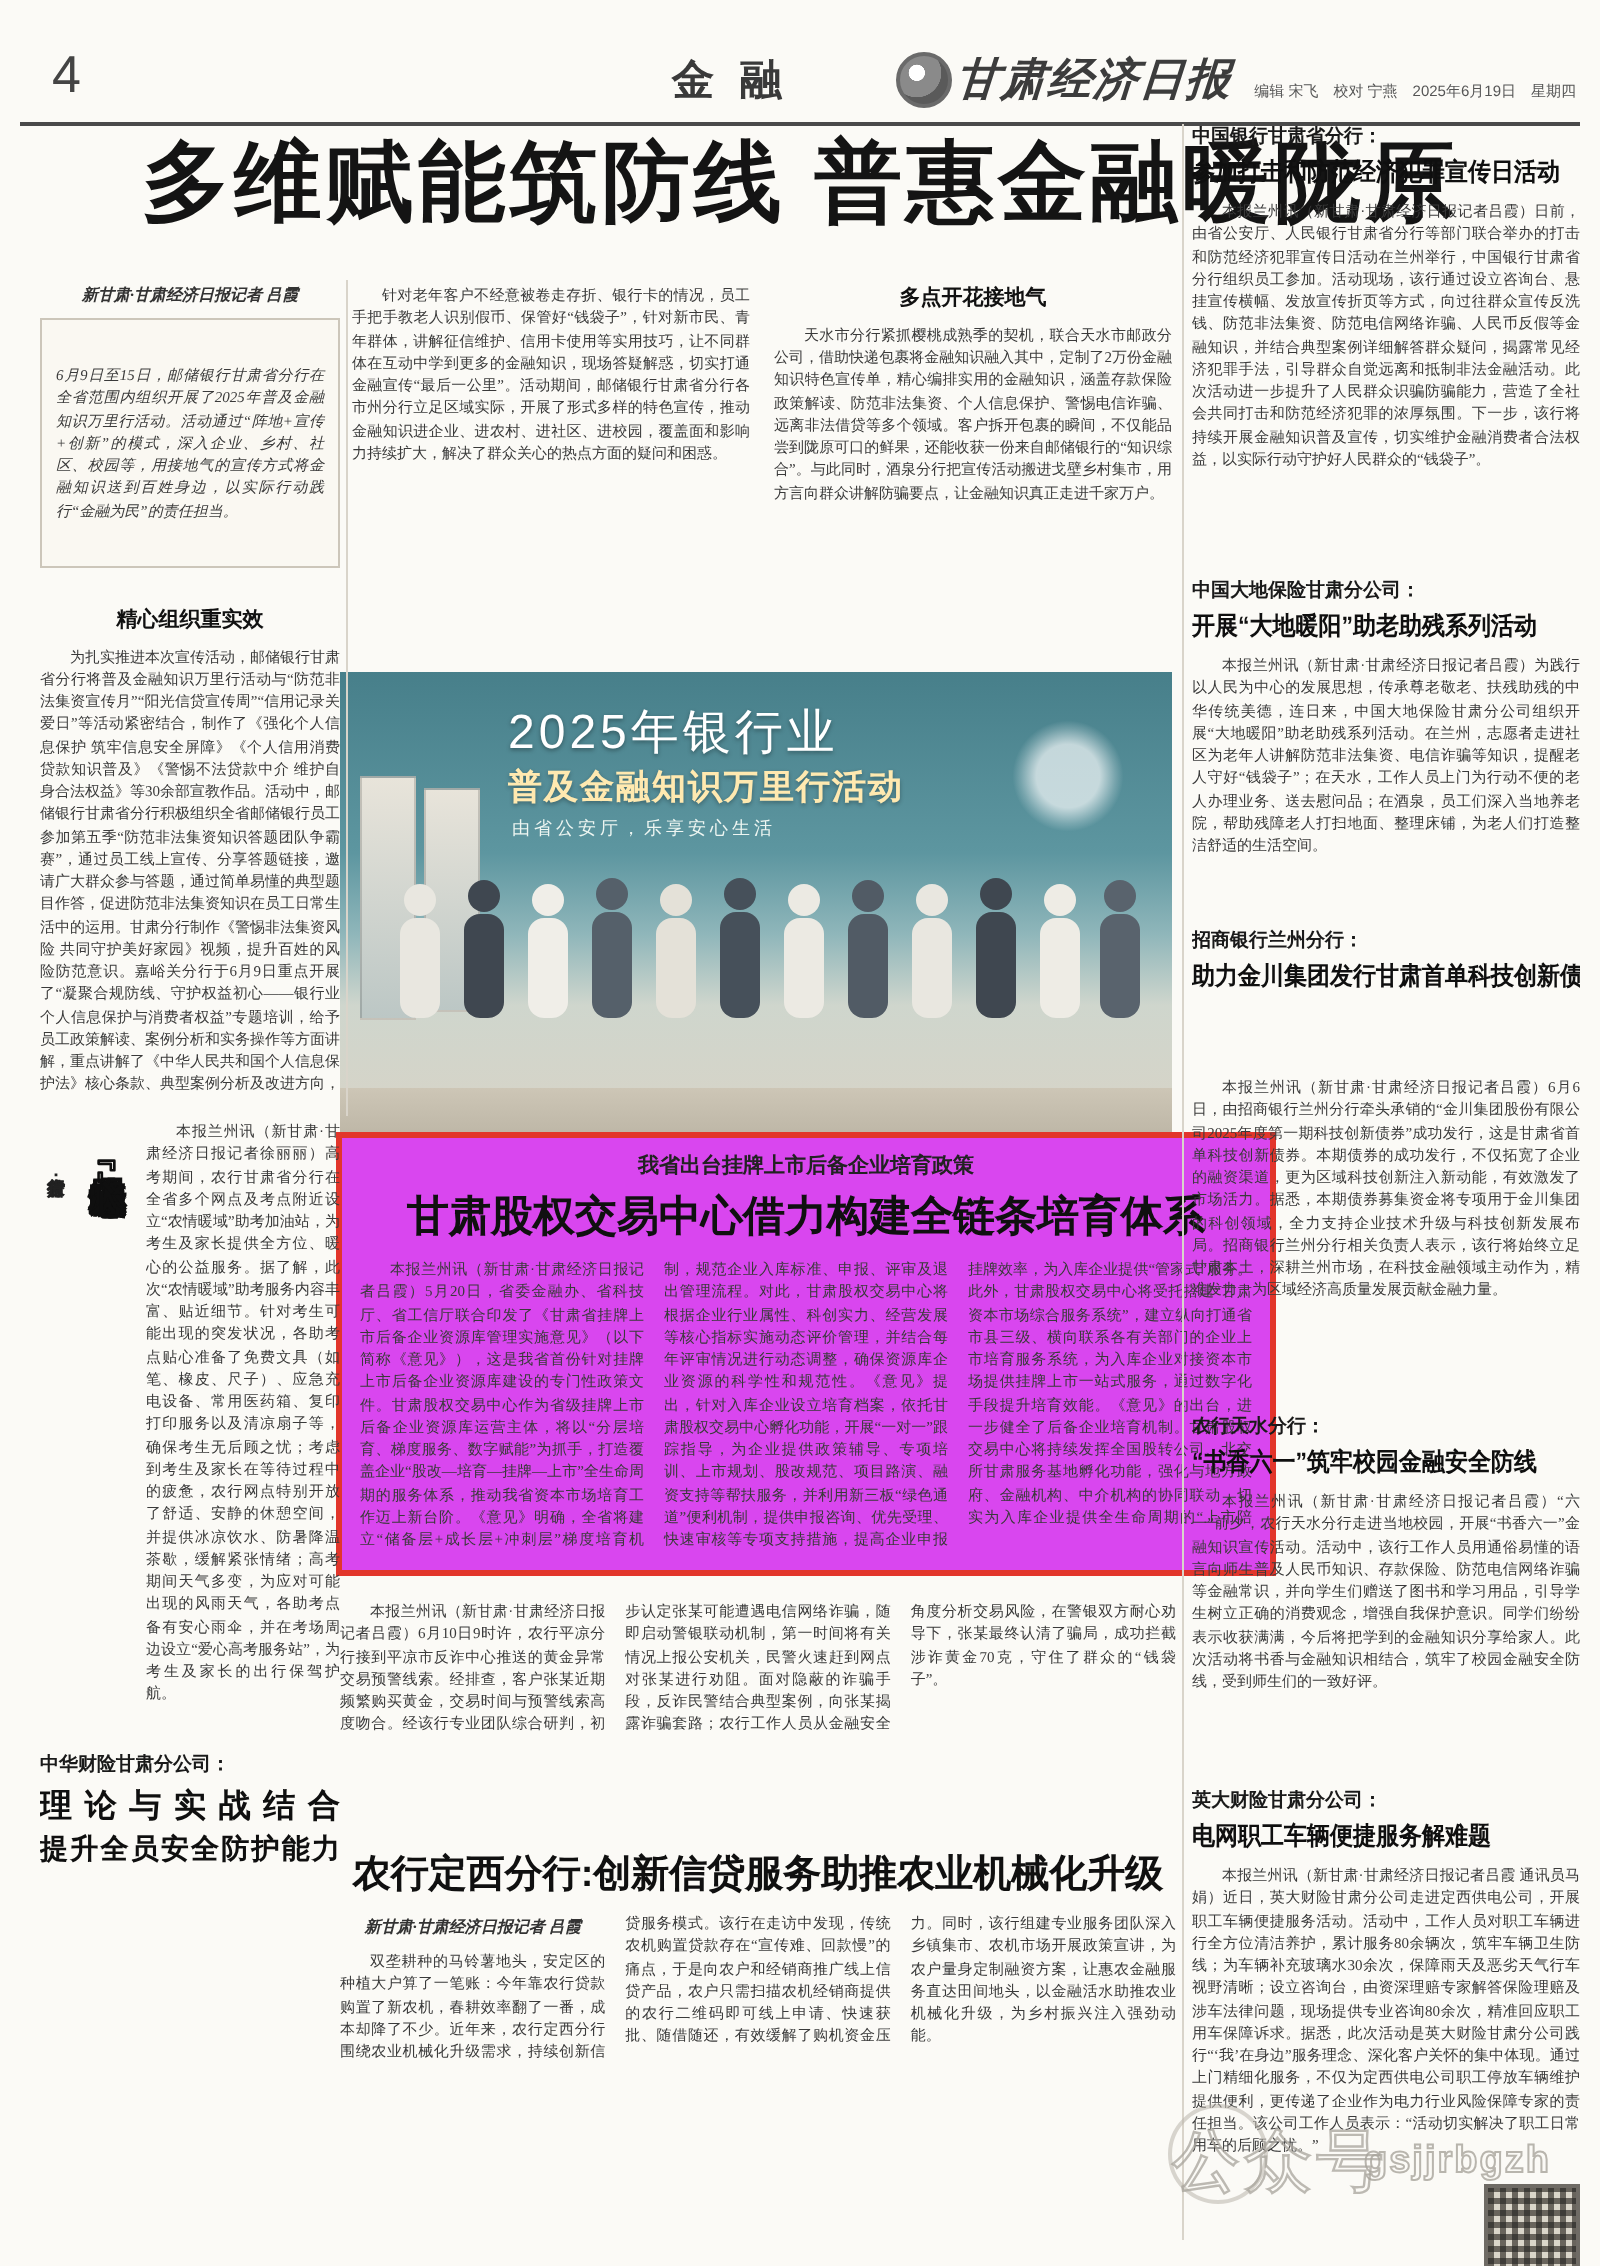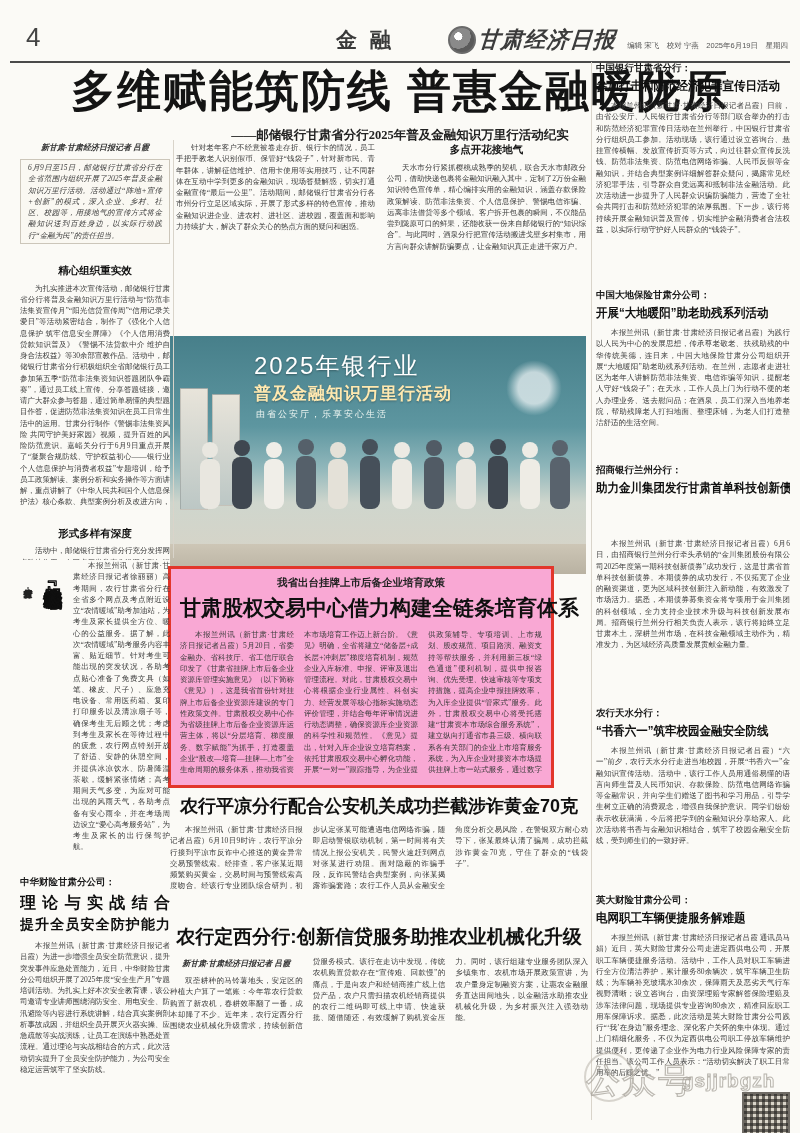--- a/index.html
+++ b/index.html
@@ -24,21 +24,21 @@
                color:#141414;letter-spacing:2px;}
   .subtitle{margin-top:6px;font-size:12.5px;font-weight:bold;color:#222;}
   
   .body-txt{font-size:7.5px;line-height:1.5;text-align:justify;color:#3a3a3a;}
   .body-txt p{margin:0 0 3px 0;text-indent:2em;}
   .byline{font-size:8px;font-style:italic;font-weight:bold;text-align:center;color:#333;margin:2px 0 5px;}
   .crosshead{font-family:"Liberation Sans",sans-serif;font-size:10.5px;font-weight:bold;text-align:center;
              color:#111;margin:19px 0 4px;}
   
   .leftcol{left:20px;top:140px;width:150px;height:420px;overflow:hidden;}
-  .leadbox{border:1px solid #ccc6ba;background:#faf8f2;padding:2px 7px;font-style:italic;margin-bottom:0;}
+  .leadbox{border:1px solid #ccc6ba;background:#faf8f2;padding:22px 7px;font-style:italic;margin-bottom:0;}
   .clamp1{height:224px;overflow:hidden;}
   .clamp2{height:56px;overflow:hidden;}
   
   .midcols{left:176px;top:142px;width:410px;height:190px;overflow:hidden;
            column-count:2;column-gap:12px;}
   
   .photo{left:170px;top:336px;width:416px;height:238px;overflow:hidden;
          background:linear-gradient(180deg,#477f8a 0%,#5d96a0 38%,#8fb6ba 55%,#cfd6cd 70%,#d9d3c6 100%);}
   .ph-title1{left:84px;top:14px;width:340px;font-family:"Liberation Sans",sans-serif;font-size:24px;
              font-weight:400;color:#fff;text-shadow:0 1px 2px rgba(0,0,0,.35);letter-spacing:2px;}
@@ -49,21 +49,21 @@
           border:1px solid rgba(0,0,0,.15);}
   .ph-circle{right:24px;top:24px;width:56px;height:56px;border-radius:50%;
              background:radial-gradient(circle,#ffffffaa 0 40%,#ffffff33 60%,transparent 70%);}
   .people{left:0;top:96px;width:416px;height:96px;}
   .banner{left:14px;top:168px;width:388px;height:40px;background:linear-gradient(180deg,#d5372a,#b42318);
           border:1px solid #8f1c12;display:flex;flex-direction:column;align-items:center;justify-content:center;}
   .banner-main{font-family:"Liberation Sans",sans-serif;font-size:15px;font-weight:900;color:#ffe27a;letter-spacing:1px;}
   .banner-sub{font-size:8.5px;color:#ffe9a0;margin-top:2px;}
   .floor{left:0;top:208px;width:416px;height:30px;background:linear-gradient(180deg,#cdc6b6,#b9b2a2);}
   
-  .redbox{left:168px;top:566px;width:386px;height:222px;border:3px solid #e2362b;background:#f9a8d4;
+  .redbox{left:168px;top:566px;width:470px;height:222px;border:3px solid #e2362b;background:#d946ef;
           box-sizing:border-box;padding:7px 9px;}
   .rb-kicker{text-align:center;font-family:"Liberation Sans",sans-serif;font-size:10.5px;font-weight:bold;color:#222;}
   .rb-head{text-align:center;font-family:"Liberation Sans",sans-serif;font-size:21px;font-weight:900;
            color:#101010;margin:4px 0 7px;white-space:nowrap;}
   .rb-body{column-count:3;column-gap:10px;height:148px;overflow:hidden;}
   
   .artmid{left:170px;width:418px;}
   .am-head{font-family:"Liberation Sans",sans-serif;font-weight:900;color:#101010;text-align:center;white-space:nowrap;}
   .pingliang{top:794px;height:124px;overflow:hidden;}
   .pingliang .am-head{font-size:18px;}
@@ -114,21 +114,20 @@
   <div class="abs pageno">4</div>
   <div class="abs section">金融</div>
   <div class="abs logo"></div>
   <div class="abs masthead">甘肃经济日报</div>
   <div class="abs editinfo">编辑 宋飞　校对 宁燕　2025年6月19日　星期四</div>
   <div class="abs hdr-rule"></div>
 </div>
 
 <div class="abs mainhead">
   <h1>多维赋能筑防线  普惠金融暖陇原</h1>
-  <div class="subtitle">——邮储银行甘肃省分行2025年普及金融知识万里行活动纪实</div>
 </div>
 
 <div class="abs leftcol body-txt">
   <div class="byline">新甘肃·甘肃经济日报记者 吕霞</div>
   <div class="leadbox">6月9日至15日，邮储银行甘肃省分行在全省范围内组织开展了2025年普及金融知识万里行活动。活动通过“阵地+宣传+创新”的模式，深入企业、乡村、社区、校园等，用接地气的宣传方式将金融知识送到百姓身边，以实际行动践行“金融为民”的责任担当。</div>
   <div class="crosshead">精心组织重实效</div>
   <div class="clamp1">
     <p>为扎实推进本次宣传活动，邮储银行甘肃省分行将普及金融知识万里行活动与“防范非法集资宣传月”“阳光信贷宣传周”“信用记录关爱日”等活动紧密结合，制作了《强化个人信息保护 筑牢信息安全屏障》《个人信用消费贷款知识普及》《警惕不法贷款中介 维护自身合法权益》等30余部宣教作品。活动中，邮储银行甘肃省分行积极组织全省邮储银行员工参加第五季“防范非法集资知识答题团队争霸赛”，通过员工线上宣传、分享答题链接，邀请广大群众参与答题，通过简单易懂的典型题目作答，促进防范非法集资知识在员工日常生活中的运用。甘肃分行制作《警惕非法集资风险 共同守护美好家园》视频，提升百姓的风险防范意识。嘉峪关分行于6月9日重点开展了“凝聚合规防线、守护权益初心——银行业个人信息保护与消费者权益”专题培训，给予员工政策解读、案例分析和实务操作等方面讲解，重点讲解了《中华人民共和国个人信息保护法》核心条款、典型案例分析及改进方向，结合业务场景讲解合规要点，以真实案例警示风险，引导全体从业人员增强法律意识、强化底线意识。</p>
   </div>
   <div class="crosshead">形式多样有深度</div>
@@ -208,21 +207,20 @@
 
 <div class="abs redbox">
   <div class="rb-kicker">我省出台挂牌上市后备企业培育政策</div>
   <div class="rb-head">甘肃股权交易中心借力构建全链条培育体系</div>
   <div class="rb-body body-txt">
     <p>本报兰州讯（新甘肃·甘肃经济日报记者吕霞）5月20日，省委金融办、省科技厅、省工信厅联合印发了《甘肃省挂牌上市后备企业资源库管理实施意见》（以下简称《意见》），这是我省首份针对挂牌上市后备企业资源库建设的专门性政策文件。甘肃股权交易中心作为省级挂牌上市后备企业资源库运营主体，将以“分层培育、梯度服务、数字赋能”为抓手，打造覆盖企业“股改—培育—挂牌—上市”全生命周期的服务体系，推动我省资本市场培育工作迈上新台阶。《意见》明确，全省将建立“储备层+成长层+冲刺层”梯度培育机制，规范企业入库标准、申报、评审及退出管理流程。对此，甘肃股权交易中心将根据企业行业属性、科创实力、经营发展等核心指标实施动态评价管理，并结合每年评审情况进行动态调整，确保资源库企业资源的科学性和规范性。《意见》提出，针对入库企业设立培育档案，依托甘肃股权交易中心孵化功能，开展“一对一”跟踪指导，为企业提供政策辅导、专项培训、上市规划、股改规范、项目路演、融资支持等帮扶服务，并利用新三板“绿色通道”便利机制，提供申报咨询、优先受理、快速审核等专项支持措施，提高企业申报挂牌效率，为入库企业提供“管家式”服务。此外，甘肃股权交易中心将受托搭建“甘肃资本市场综合服务系统”，建立纵向打通省市县三级、横向联系各有关部门的企业上市培育服务系统，为入库企业对接资本市场提供挂牌上市一站式服务，通过数字化手段提升培育效能。《意见》的出台，进一步健全了后备企业培育机制。甘肃股权交易中心将持续发挥全国股转公司、北交所甘肃服务基地孵化功能，强化与地方政府、金融机构、中介机构的协同联动，切实为入库企业提供全生命周期的“上市陪跑”服务，助力企业借助多层次资本市场融资发展、做大做强。</p>
   </div>
 </div>
 
 <div class="abs artmid pingliang">
-  <div class="am-head">农行平凉分行配合公安机关成功拦截涉诈黄金70克</div>
   <div class="pl-body body-txt">
     <p>本报兰州讯（新甘肃·甘肃经济日报记者吕霞）6月10日9时许，农行平凉分行接到平凉市反诈中心推送的黄金异常交易预警线索。经排查，客户张某近期频繁购买黄金，交易时间与预警线索高度吻合。经该行专业团队综合研判，初步认定张某可能遭遇电信网络诈骗，随即启动警银联动机制，第一时间将有关情况上报公安机关，民警火速赶到网点对张某进行劝阻。面对隐蔽的诈骗手段，反诈民警结合典型案例，向张某揭露诈骗套路；农行工作人员从金融安全角度分析交易风险，在警银双方耐心劝导下，张某最终认清了骗局，成功拦截涉诈黄金70克，守住了群众的“钱袋子”。</p>
   </div>
 </div>
 
 <div class="abs artmid dingxi">
   <div class="am-head">农行定西分行:创新信贷服务助推农业机械化升级</div>
   <div class="dx-body body-txt">
     <div class="byline">新甘肃·甘肃经济日报记者 吕霞</div>
     <p>双垄耕种的马铃薯地头，安定区的种植大户算了一笔账：今年靠农行贷款购置了新农机，春耕效率翻了一番，成本却降了不少。近年来，农行定西分行围绕农业机械化升级需求，持续创新信贷服务模式。该行在走访中发现，传统农机购置贷款存在“宣传难、回款慢”的痛点，于是向农户和经销商推广线上信贷产品，农户只需扫描农机经销商提供的农行二维码即可线上申请、快速获批、随借随还，有效缓解了购机资金压力。同时，该行组建专业服务团队深入乡镇集市、农机市场开展政策宣讲，为农户量身定制融资方案，让惠农金融服务直达田间地头，以金融活水助推农业机械化升级，为乡村振兴注入强劲动能。</p>
@@ -272,23 +270,20 @@
   <div class="v-head">『农情暖域』助考服务暖人心</div>
   <div class="sb-body body-txt">
     <p>本报兰州讯（新甘肃·甘肃经济日报记者徐丽丽）高考期间，农行甘肃省分行在全省多个网点及考点附近设立“农情暖域”助考加油站，为考生及家长提供全方位、暖心的公益服务。据了解，此次“农情暖域”助考服务内容丰富、贴近细节。针对考生可能出现的突发状况，各助考点贴心准备了免费文具（如笔、橡皮、尺子）、应急充电设备、常用医药箱、复印打印服务以及清凉扇子等，确保考生无后顾之忧；考虑到考生及家长在等待过程中的疲惫，农行网点特别开放了舒适、安静的休憩空间，并提供冰凉饮水、防暑降温茶歇，缓解紧张情绪；高考期间天气多变，为应对可能出现的风雨天气，各助考点备有安心雨伞，并在考场周边设立“爱心高考服务站”，为考生及家长的出行保驾护航。</p>
   </div>
 </div>
 
 <div class="abs zh">
   <div class="zh-kicker">中华财险甘肃分公司：</div>
   <div class="zh-h1">理论与实战结合</div>
   <div class="zh-h2">提升全员安全防护能力</div>
-  <div class="zh-body body-txt">
-    <p>本报兰州讯（新甘肃·甘肃经济日报记者吕霞）为进一步增强全员安全防范意识，提升突发事件应急处置能力，近日，中华财险甘肃分公司组织开展了2025年度“安全生产月”专题培训活动。为扎实上好本次安全教育课，该公司邀请专业讲师围绕消防安全、用电安全、防汛避险等内容进行系统讲解，结合真实案例剖析事故成因，并组织全员开展灭火器实操、应急疏散等实战演练，让员工在演练中熟悉处置流程。通过理论与实战相结合的方式，此次活动切实提升了全员安全防护能力，为公司安全稳定运营筑牢了坚实防线。</p>
-  </div>
 </div>
 
 <div class="abs vsep" style="left:591px;top:62px;height:1058px;"></div>
 <div class="abs vsep" style="left:173px;top:140px;height:418px;"></div>
 
 <div class="abs wm">
   <div class="abs wm-circle"></div>
   <div class="abs wm-label">公众号</div>
   <div class="abs wm-handle">gsjjrbgzh</div>
   <div class="abs qr"></div>

